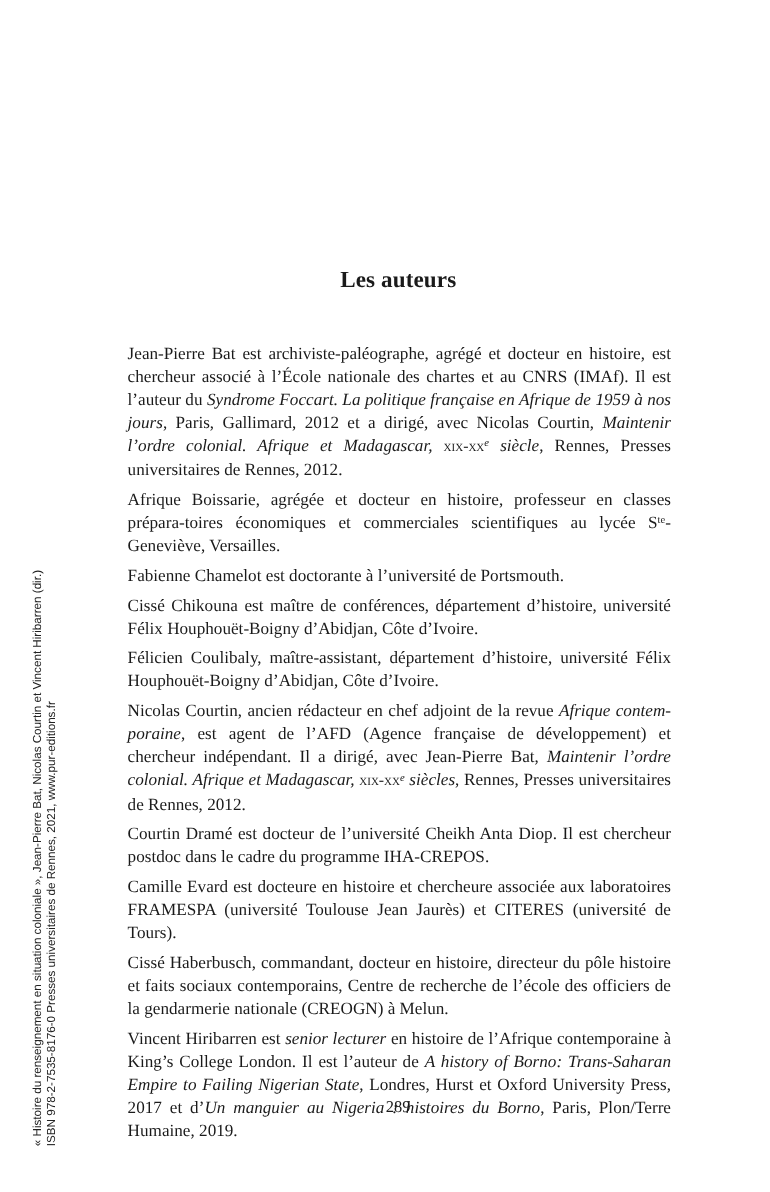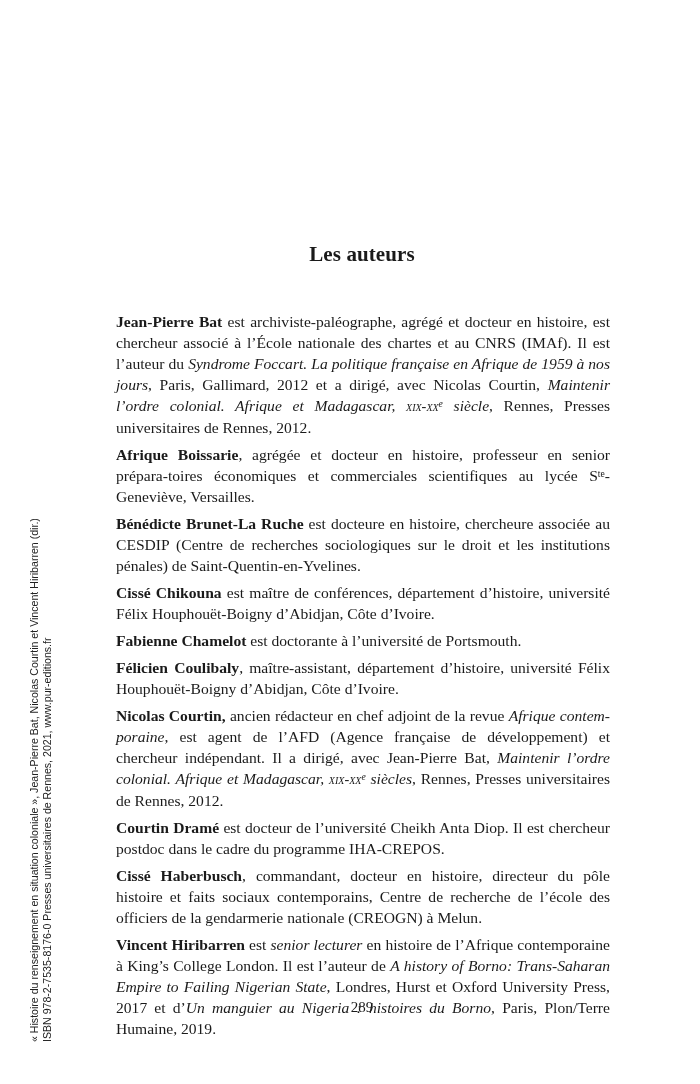--- a/index.html
+++ b/index.html
@@ -12,23 +12,23 @@
       position: absolute; left: 0; width: 724px; top: 242px;
       text-align: center; font-weight: bold; font-size: 21px; letter-spacing: 0.1px;
       margin: 0;
     }
     .content {
       position: absolute; left: 116px; width: 494px; top: 311px;
       font-size: 15.6px; line-height: 21px;
       text-align: justify; hyphens: manual;
     }
     .entry { margin: 0 0 6px 0; }
-    .entry b { font-weight: bold; }
+    .entry b { font-weight: normal; }
     .entry i { font-style: italic; }
-    .sc { font-variant: small-caps; font-style: italic; font-size: 0.92em; }
+    .sc { font-variant: small-caps; font-size: 0.92em; }
     sup { font-size: 0.62em; line-height: 0; vertical-align: 0.45em; }
     .page-number {
       position: absolute; left: 0; width: 724px; top: 999px;
       text-align: center; font-size: 15px;
     }
     .side-note {
       position: absolute; left: 28px; top: 1042px;
       transform-origin: 0 0; transform: rotate(-90deg);
       font-family: "Liberation Sans", "DejaVu Sans", sans-serif;
       font-size: 10.6px; line-height: 13px; color: #222;
@@ -37,34 +37,34 @@
   </style>
 </head>
 <body>
 
 <h1 class="page-title">Les auteurs</h1>
 
 <div class="content">
 
   <p class="entry"><b>Jean-Pierre Bat</b><span> est archiviste-paléographe, agrégé et docteur en histoire, est chercheur associé à l’École nationale des chartes et au CNRS (IMAf). Il est l’auteur du </span><i>Syndrome Foccart. La politique française en Afrique de 1959 à nos jours</i><span>, Paris, Gallimard, 2012 et a dirigé, avec Nicolas Courtin, </span><i>Maintenir l’ordre colonial. Afrique et Madagascar, </i><span class="sc">xix-xx</span><sup class="sc-sup" style="font-style:italic">e</sup><i> siècle</i><span>, Rennes, Presses universitaires de Rennes, 2012.</span></p>
 
-  <p class="entry"><b>Afrique Boissarie</b><span>, agrégée et docteur en histoire, professeur en senior prépara-toires économiques et commerciales scientifiques au lycée S</span><sup>te</sup><span>-Geneviève, Versailles.</span></p>
+  <p class="entry"><b>Afrique Boissarie</b><span>, agrégée et docteur en histoire, professeur en classes prépara-toires économiques et commerciales scientifiques au lycée S</span><sup>te</sup><span>-Geneviève, Versailles.</span></p>
 
-  <p class="entry"><b>Bénédicte Brunet-La Ruche</b><span> est docteure en histoire, chercheure associée au CESDIP (Centre de recherches sociologiques sur le droit et les institutions pénales) de Saint-Quentin-en-Yvelines.</span></p>
+
+  <p class="entry"><b>Fabienne Chamelot</b><span> est doctorante à l’université de Portsmouth.</span></p>
 
   <p class="entry"><b>Cissé Chikouna</b><span> est maître de conférences, département d’histoire, université Félix Houphouët-Boigny d’Abidjan, Côte d’Ivoire.</span></p>
-
-  <p class="entry"><b>Fabienne Chamelot</b><span> est doctorante à l’université de Portsmouth.</span></p>
 
   <p class="entry"><b>Félicien Coulibaly</b><span>, maître-assistant, département d’histoire, université Félix Houphouët-Boigny d’Abidjan, Côte d’Ivoire.</span></p>
 
   <p class="entry"><b>Nicolas Courtin,</b><span> ancien rédacteur en chef adjoint de la revue </span><i>Afrique contem-poraine</i><span>, est agent de l’AFD (Agence française de développement) et chercheur indépendant. Il a dirigé, avec Jean-Pierre Bat, </span><i>Maintenir l’ordre colonial. Afrique et Madagascar, </i><span class="sc">xix-xx</span><sup style="font-style:italic">e</sup><i> siècles</i><span>, Rennes, Presses universitaires de Rennes, 2012.</span></p>
 
   <p class="entry"><b>Courtin Dramé</b><span> est docteur de l’université Cheikh Anta Diop. Il est chercheur postdoc dans le cadre du programme IHA-CREPOS.</span></p>
 
+  <p class="entry"><b>Camille Evard</b><span> est docteure en histoire et chercheure associée aux laboratoires FRAMESPA (université Toulouse Jean Jaurès) et CITERES (université de Tours).</span></p>
 
   <p class="entry"><b>Cissé Haberbusch</b><span>, commandant, docteur en histoire, directeur du pôle histoire et faits sociaux contemporains, Centre de recherche de l’école des officiers de la gendarmerie nationale (CREOGN) à Melun.</span></p>
 
   <p class="entry"><b>Vincent Hiribarren</b><span> est </span><i>senior lecturer</i><span> en histoire de l’Afrique contemporaine à King’s College London. Il est l’auteur de </span><i>A history of Borno: Trans-Saharan Empire to Failing Nigerian State</i><span>, Londres, Hurst et Oxford University Press, 2017 et d’</span><i>Un manguier au Nigeria : histoires du Borno</i><span>, Paris, Plon/Terre Humaine, 2019.</span></p>
 
 </div>
 
 <div class="page-number">289</div>
 
 <div class="side-note">

